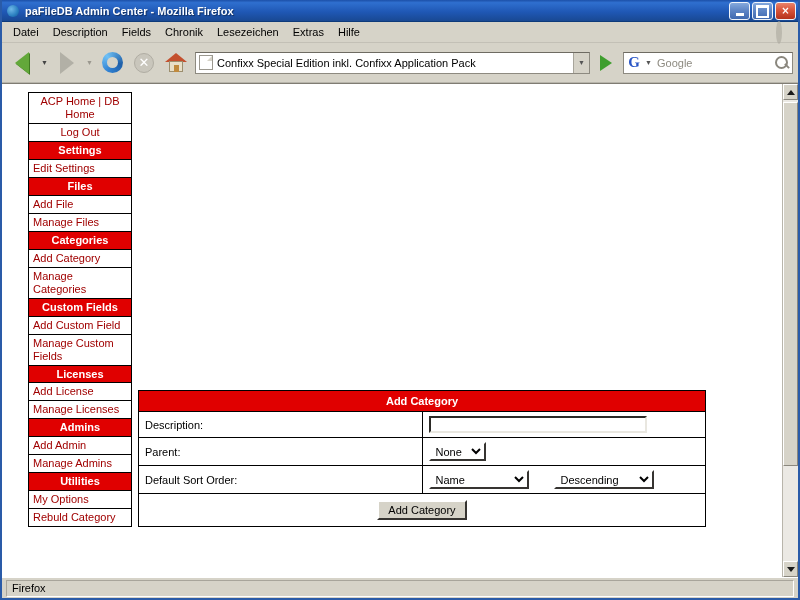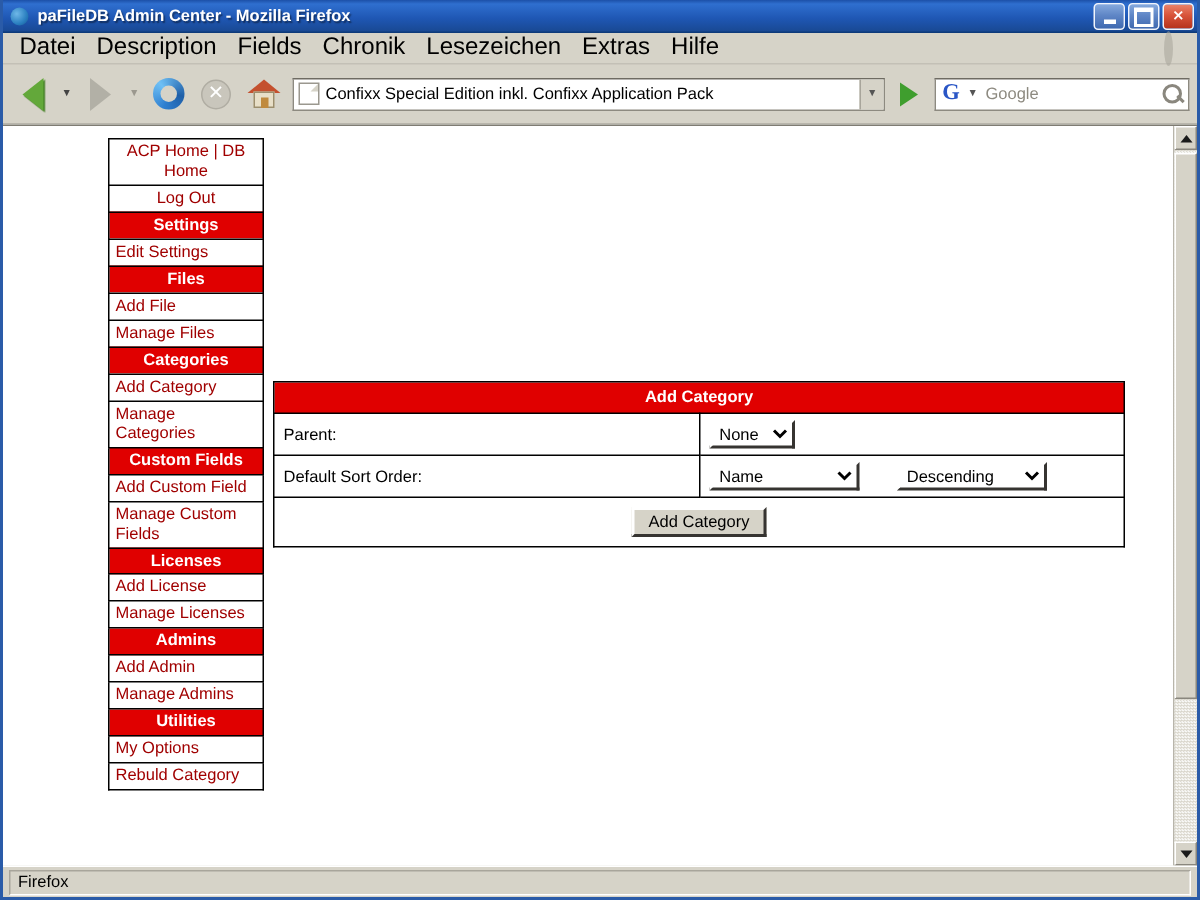--- a/index.html
+++ b/index.html
@@ -79,21 +79,21 @@
   
   .menubar {
     height: 21px; min-height: 21px;
     background: #d6d3c8;
     border-bottom: 1px solid #c3c0b6;
     display: flex; align-items: center;
     padding: 0 4px;
     position: relative;
   }
   .menu-item {
-    font-size: 16px; color: #000;
+    font-size: 11px; color: #000;
     padding: 2px 7px 3px 7px;
     white-space: nowrap;
   }
   .menubar-logo {
     position: absolute; right: 6px; top: 2px;
     width: 16px; height: 16px; opacity: 0.55;
   }
   .menubar-logo .ring {
     width: 14px; height: 14px; border-radius: 50%;
     border: 3px solid #a7a49a;
@@ -256,22 +256,22 @@
   }
   .page {
     flex: 1 1 auto;
     background: #ffffff;
     overflow: hidden;
     position: relative;
     padding: 8px 0 0 0;
   }
   .page-inner {
     display: flex;
-    align-items: center;
-    padding-left: 70px;
+    align-items: flex-end;
+    padding-left: 26px;
   }
 
   
   .sidebar {
     width: 104px; flex: 0 0 104px;
     border-collapse: collapse;
     table-layout: fixed;
   }
   .sidebar td {
     border: 1px solid #000000;
@@ -560,20 +560,26 @@
               </tr>
           </tbody>
         </table>
 
         <table class="maintable">
           <tbody>
             <tr>
               <td class="mt-head" colspan="2">Add Category</td>
             </tr>
             <tr>
+              <td class="mt-label">Description:</td>
+              <td class="mt-field">
+                <input class="txt desc-inp" type="text" value="" style="">
+              </td>
+            </tr>
+            <tr>
               <td class="mt-label">Parent:</td>
               <td class="mt-field">
                 <select class="sel parent-sel">
                   <option>None</option>
                 </select>
               </td>
             </tr>
             <tr>
               <td class="mt-label">Default Sort Order:</td>
               <td class="mt-field">

